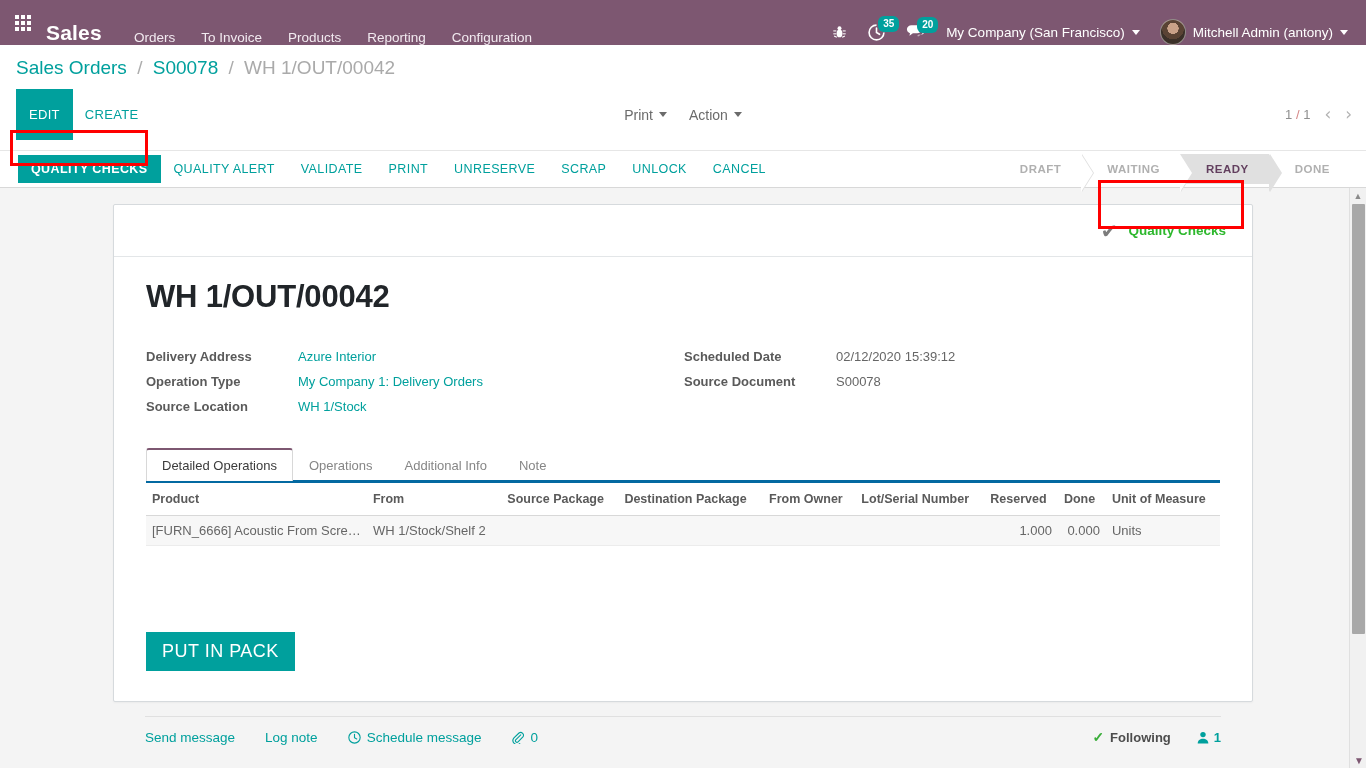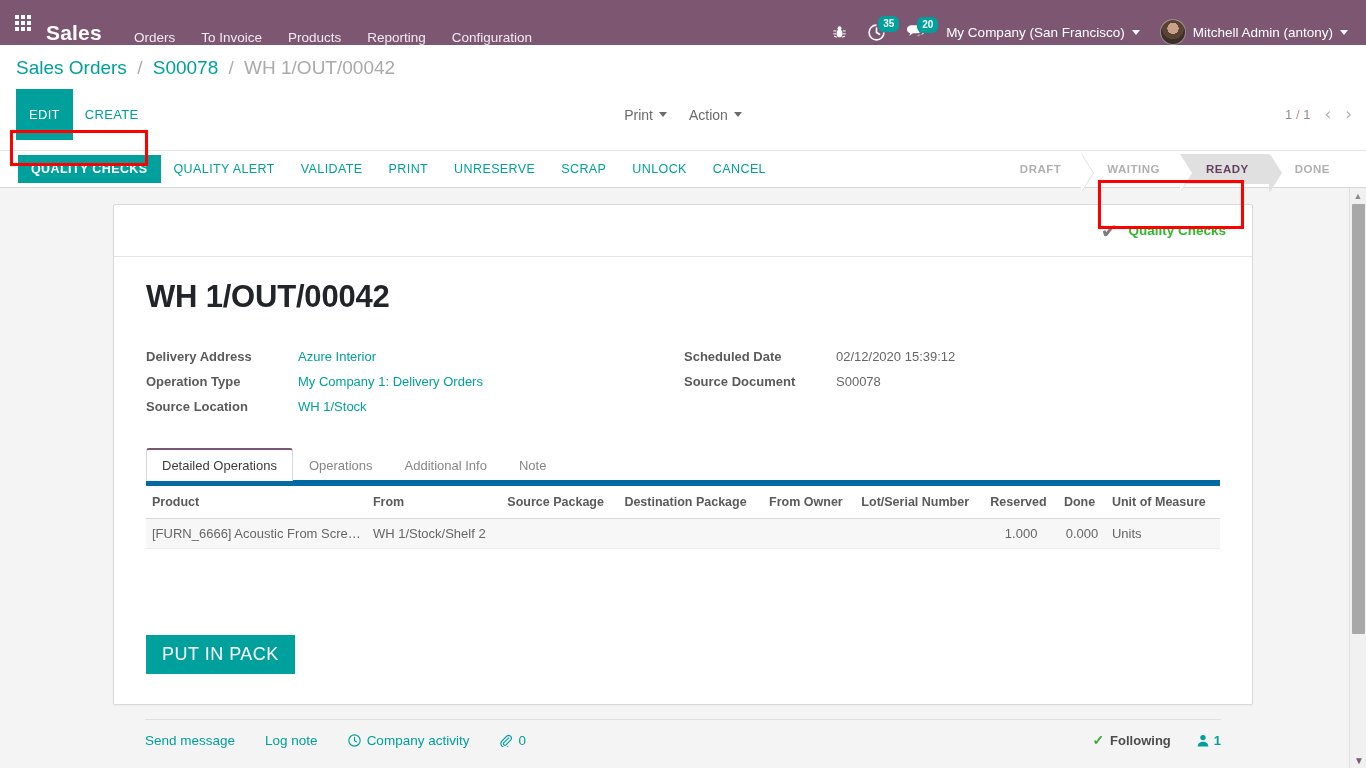--- a/index.html
+++ b/index.html
@@ -288,21 +288,21 @@
     row-gap: 10px;
     margin-bottom: 34px;
   }
   .f-label { font-weight: bold; color: #5a5a5a; font-size: 13px; }
   .f-value { color: #666666; font-size: 13px; }
   .f-value.link { color: #00a09d; cursor: pointer; }
 
   
   .tabs {
     display: flex;
-    border-bottom: 6px solid #0369a1;
+    border-bottom: 3px solid #0369a1;
     margin-top: 4px;
   }
   .tab {
     padding: 8px 15px;
     font-size: 13px;
     color: #868686;
     border: 1px solid transparent;
     border-bottom: none;
     cursor: pointer;
     margin-bottom: -1px;
@@ -329,21 +329,21 @@
     white-space: nowrap;
   }
   table.o-list td {
     font-size: 13px;
     color: #666666;
     padding: 7px 6px;
     border-bottom: 1px solid #ececec;
     white-space: nowrap;
   }
   table.o-list tbody tr { background: #f7f7f7; }
-  th.num, td.num { text-align: center; }
+  th.num, td.num { text-align: right; }
   td.ellipsis {
     max-width: 205px;
     overflow: hidden;
     text-overflow: ellipsis;
   }
   .empty-rows { height: 56px; }
 
   .btn-pack {
     margin-top: 30px;
     background: #00a09d;
@@ -621,21 +621,21 @@
     <div class="chatter">
       <div class="chatter-topline"></div>
       <div class="chatter-bar">
         <span class="chatter-link">Send message</span>
         <span class="chatter-link">Log note</span>
         <span class="chatter-link">
           <svg width="13" height="13" viewBox="0 0 14 14">
             <circle cx="7" cy="7" r="6.1" fill="none" stroke="#00a09d" stroke-width="1.2"></circle>
             <path d="M7 3.6V7.2l2.4 1.4" fill="none" stroke="#00a09d" stroke-width="1.2" stroke-linecap="round"></path>
           </svg>
-          <span>Company activity</span>
+          <span>Schedule message</span>
         </span>
         <span class="chatter-link">
           <svg width="13" height="13" viewBox="0 0 14 14">
             <path d="M10.5 4.1 5.3 9.3a1.6 1.6 0 0 0 2.3 2.3l5.2-5.2a3 3 0 0 0-4.2-4.2L3.2 7.4a4.4 4.4 0 0 0 6.2 6.2" fill="none" stroke="#00a09d" stroke-width="1.2" stroke-linecap="round"></path>
           </svg>
           <span>0</span>
         </span>
 
         <div class="chatter-right">
           <span class="following">

